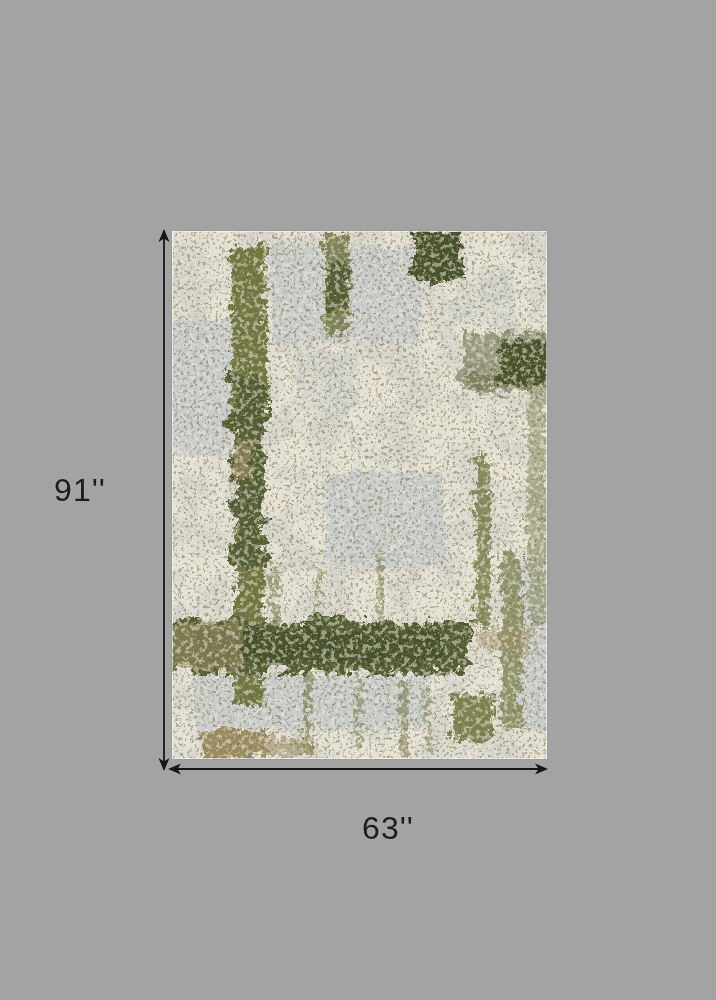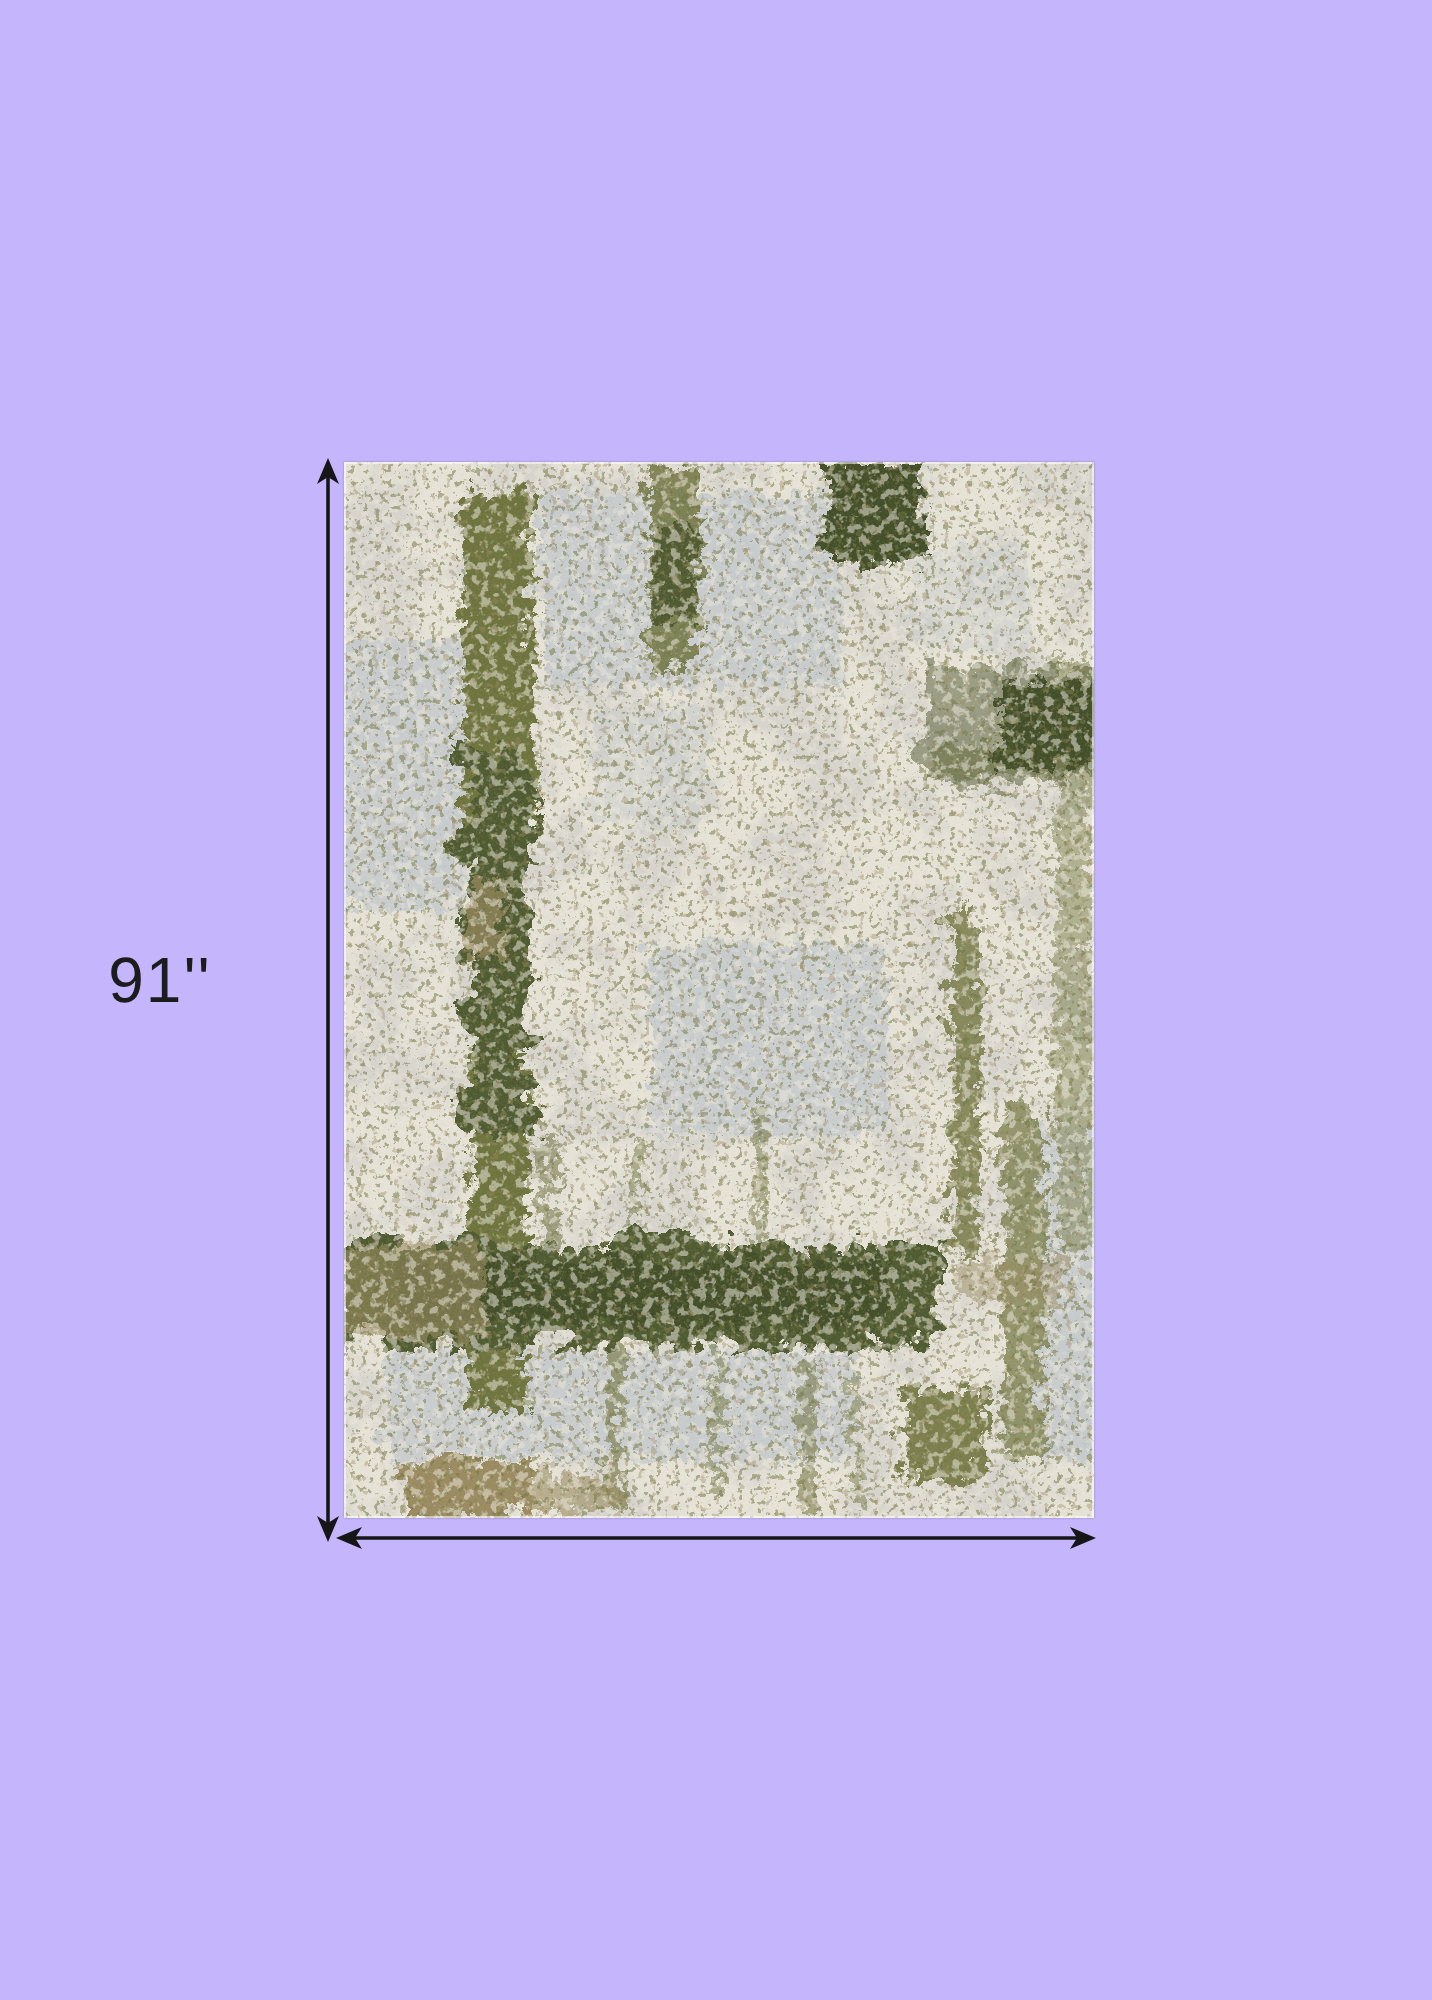--- a/index.html
+++ b/index.html
@@ -1,21 +1,21 @@
 <!DOCTYPE html>
 <html><head>
 <meta charset="utf-8">
 <style>
   html,body{margin:0;padding:0;}
   body{
     width:716px;height:1000px;background:#ffffff;
     font-family:"Liberation Sans", sans-serif;
     overflow:hidden;
   }
-  .figure-canvas{position:relative;width:716px;height:1000px;background:#c4b5fd;}
+  .figure-canvas{position:relative;width:716px;height:1000px;background:#a3a3a3;}
   .rug{
     position:absolute;left:172px;top:231px;width:375px;height:528px;
     box-shadow:0 0 1px rgba(90,88,80,.45);
     overflow:hidden;
   }
   .rug svg{display:block;}
   .dim{position:absolute;overflow:visible;}
   .dim-v{left:153px;top:226px;}
   .dim-h{left:164px;top:758px;}
   .dim line{stroke-width:1.8px;}
@@ -140,14 +140,15 @@
 
   <svg class="dim dim-h" width="394" height="22" viewBox="0 0 394 22" xmlns="http://www.w3.org/2000/svg">
     <g fill="#161616">
       <path d="M4,11 L17,5.5 L13.5,11 L17,16.5 Z"></path>
       <path d="M384,11 L371,5.5 L374.5,11 L371,16.5 Z"></path>
     </g>
     <line x1="13" y1="11" x2="375" y2="11" stroke="#161616"></line>
   </svg>
 
   <div class="dim-label label-height">91''</div>
+  <div class="dim-label label-width">63''</div>
 
 </div>
 
 </body></html>

